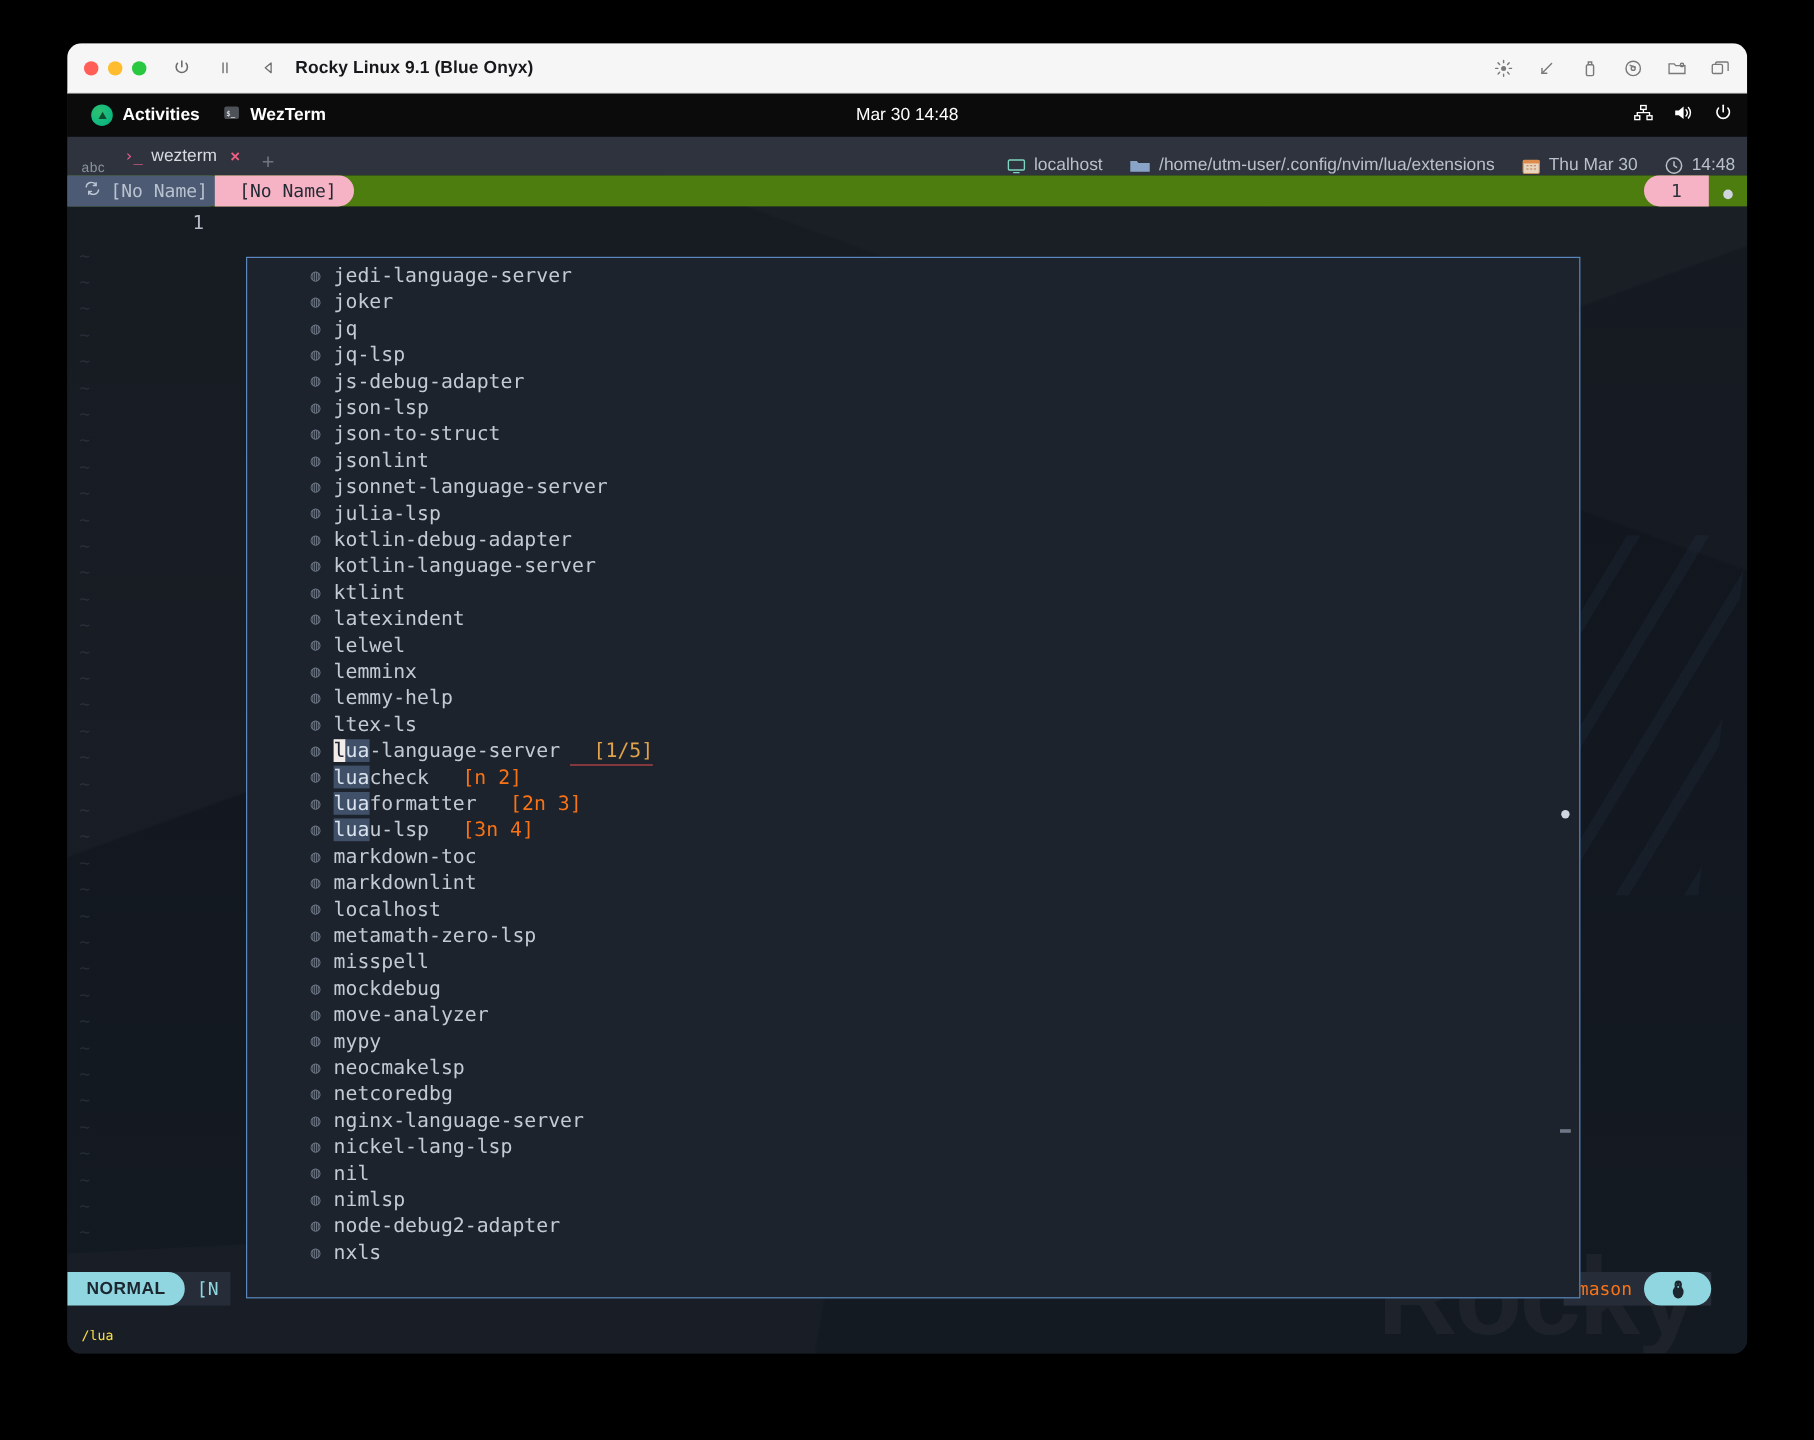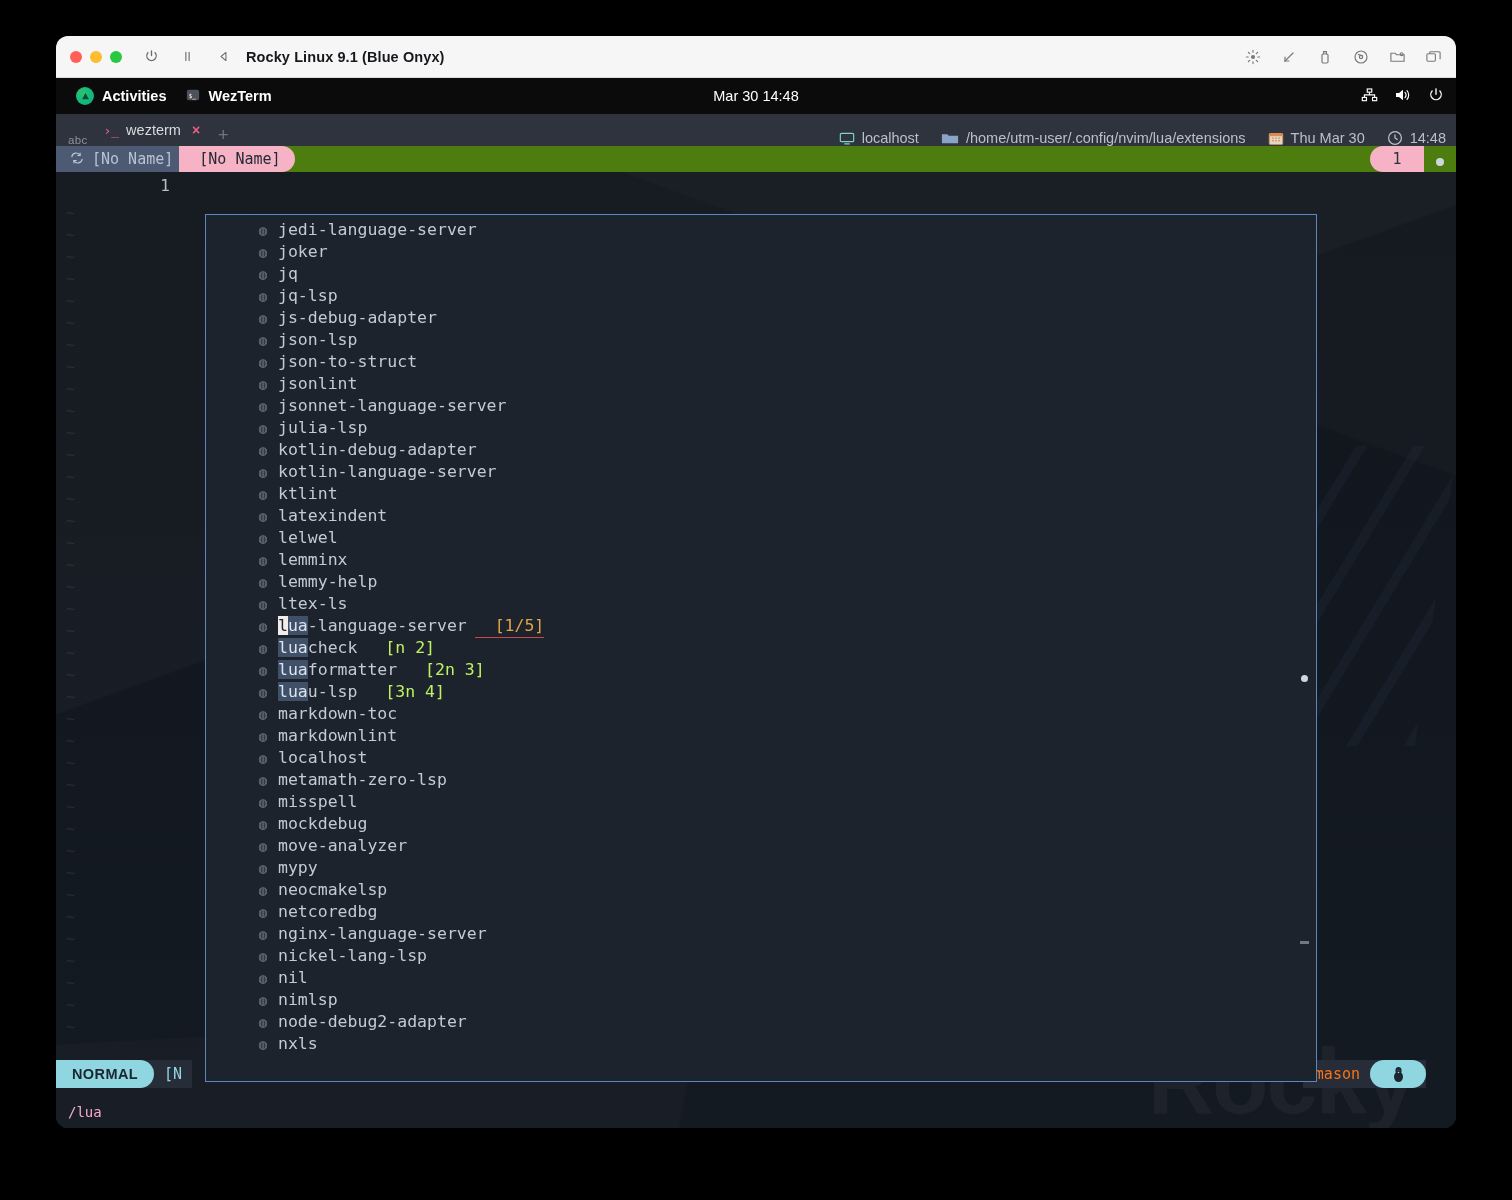--- a/index.html
+++ b/index.html
@@ -177,21 +177,21 @@
   }
   .row { display:flex; align-items:center; height:22px; white-space:pre; }
   .bullet {
     display:inline-block; width: 18px; color:#6b7482; font-size: 14px;
     margin-right: 6px; text-align:center;
   }
   .mtxt { font-family:"DejaVu Sans Mono", monospace; }
   .hl-search { background:#3f5068; color:#dbe3ee; }
   .hl-cursor { background:#f2ecea; color:#20262f; }
   .cnt { color:#e0a24a; border-bottom:1px solid #c5484a; margin-left: 8px; }
-  .cnt-plain { color:#bef264; margin-left: 8px; text-align: right; }
+  .cnt-plain { color:#f97316; margin-left: 8px; text-align: right; }
 
   
   .pscroll-dot { position:absolute; right: 8px; top: 460px; width:7px; height:7px; border-radius:50%; background:#cfd6e0; z-index:5;}
   .pscroll-dash { position:absolute; right: 7px; top: 726px; width:9px; height:3px; background:#6f7886; z-index:5;}
   .escroll-dot { position:absolute; right: 12px; top: 12px; width:8px; height:8px; border-radius:50%; background:#cfd6e0; z-index:5;}
 
   
   .statusline {
     position:absolute; left:0; bottom: 40px; width:100%; height: 28px;
     display:flex; align-items:center;
@@ -214,21 +214,21 @@
   }
   .sl-mason { color:#f97316; }
   .sl-tux {
     background:#8fd6e0; color:#1c2630;
     height:28px; min-width: 56px; border-radius:14px;
     display:flex; align-items:center; justify-content:center; font-size:16px;
   }
   .cmdline {
     position:absolute; left: 12px; bottom: 8px;
     font-family:"DejaVu Sans Mono", monospace;
-    font-size: 14px; color:#f9a8d4;
+    font-size: 11px; color:#fde047;
     z-index: 2;
     text-align: right;
   }
 </style>
 </head>
 <body>
 
 <div class="screen">
   <div class="vm-window">
 

